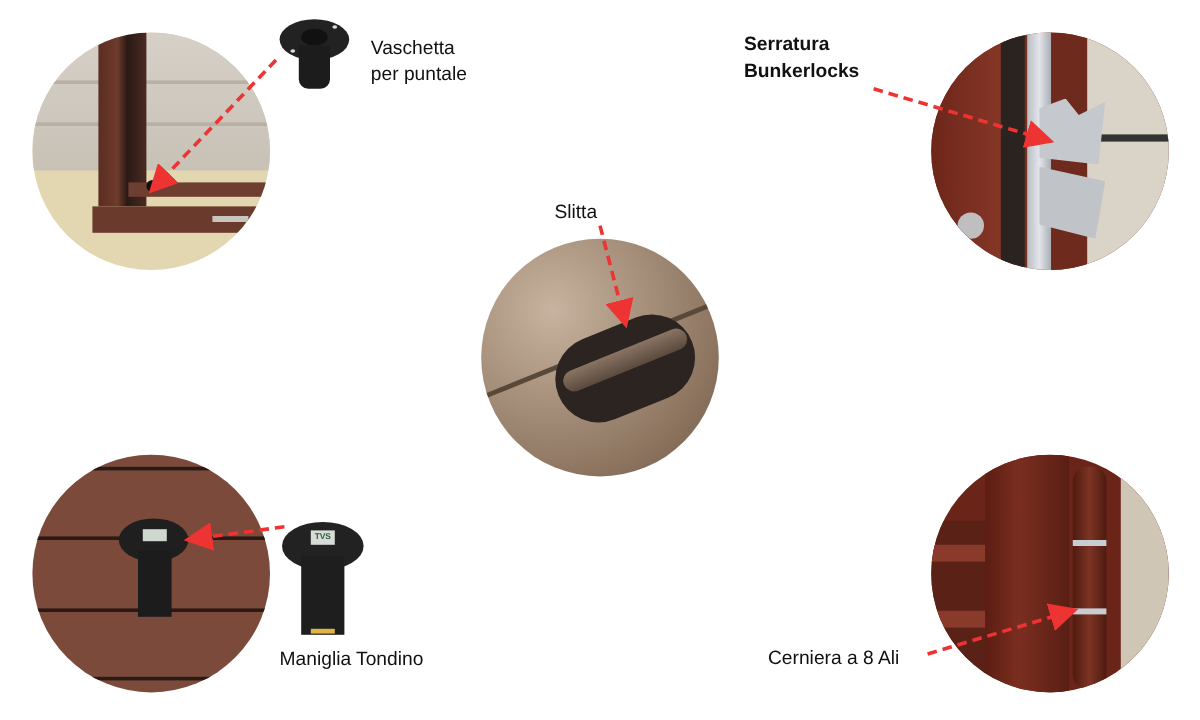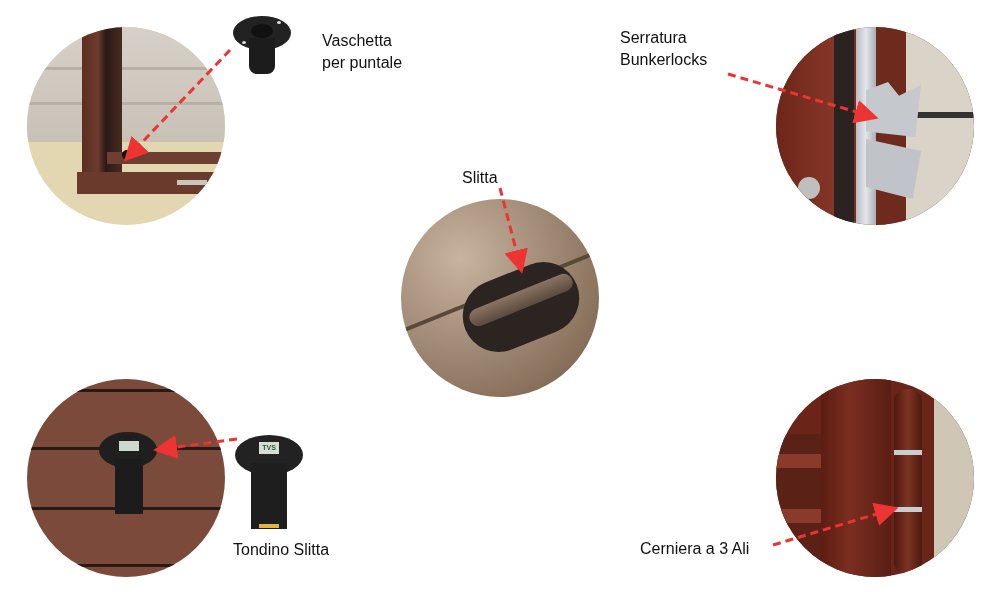--- a/index.html
+++ b/index.html
@@ -23,37 +23,37 @@
   <div class="abs" style="left:150px;top:153px;width:30px;height:5px;background:#c8c4be;"></div>
 </div>
 
 <div class="abs" style="left:233px;top:16px;width:58px;height:60px;">
   <div class="abs" style="left:0;top:0;width:58px;height:34px;border-radius:50%;background:#222;"></div>
   <div class="abs" style="left:18px;top:8px;width:22px;height:14px;border-radius:50%;background:#111;"></div>
   <div class="abs" style="left:16px;top:22px;width:26px;height:36px;border-radius:0 0 8px 8px;background:#1c1c1c;"></div>
   <div class="abs" style="left:44px;top:5px;width:4px;height:3px;border-radius:50%;background:#ddd;"></div>
   <div class="abs" style="left:9px;top:25px;width:4px;height:3px;border-radius:50%;background:#ddd;"></div>
 </div>
-<div class="label" style="left:322px;top:30px;">
+<div class="label" style="left:309px;top:30px;">
   <div>Vaschetta</div>
   <div>per puntale</div>
 </div>
 
 <div class="circle" style="left:776px;top:27px;width:198px;height:198px;background:#7a2e20;">
   <div class="abs" style="left:0;top:0;width:70px;height:198px;background:linear-gradient(90deg,#6d2619,#8a3a2a);"></div>
   <div class="abs" style="left:58px;top:0;width:20px;height:198px;background:#2b2320;"></div>
   <div class="abs" style="left:80px;top:0;width:20px;height:198px;background:linear-gradient(90deg,#b9bec4,#e3e6ea,#a9aeb4);"></div>
   <div class="abs" style="left:100px;top:0;width:30px;height:198px;background:#6e2a1c;"></div>
   <div class="abs" style="left:130px;top:0;width:70px;height:198px;background:#d9d3c8;"></div>
   <div class="abs" style="left:130px;top:85px;width:70px;height:6px;background:#333;"></div>
   <div class="abs" style="left:90px;top:55px;width:55px;height:55px;background:#c5c9ce;clip-path:polygon(0 15%,40% 0,60% 25%,100% 5%,90% 100%,0 90%);"></div>
   <div class="abs" style="left:90px;top:112px;width:55px;height:60px;background:#c0c4c9;clip-path:polygon(0 0,100% 20%,85% 100%,0 80%);"></div>
   <div class="abs" style="left:22px;top:150px;width:22px;height:22px;border-radius:50%;background:#bfbfc0;"></div>
 </div>
-<div class="label" style="left:620px;top:27px;">
+<div class="label" style="left:620px;top:27px;font-weight:bold;">
   <div>Serratura</div>
   <div>Bunkerlocks</div>
 </div>
 
 <div class="circle" style="left:401px;top:199px;width:198px;height:198px;background:radial-gradient(circle at 30% 30%,#c7b39f,#8d7560 70%,#6f5a48);">
   <div class="abs" style="left:-20px;top:90px;width:240px;height:4px;background:#5a4838;transform:rotate(-22deg);"></div>
   <div class="abs" style="left:60px;top:72px;width:120px;height:72px;border-radius:36px;background:#2b2420;transform:rotate(-22deg);"></div>
   <div class="abs" style="left:65px;top:92px;width:110px;height:18px;border-radius:9px;background:linear-gradient(180deg,#8a7463,#5a4a3e);transform:rotate(-22deg);"></div>
 </div>
 <div class="label" style="left:462px;top:167px;">
@@ -70,35 +70,35 @@
   <div class="abs" style="left:92px;top:62px;width:20px;height:10px;background:#cfd8cf;"></div>
 </div>
 
 <div class="abs" style="left:235px;top:435px;width:68px;height:95px;">
   <div class="abs" style="left:0;top:0;width:68px;height:40px;border-radius:50%;background:#222;"></div>
   <div class="abs" style="left:16px;top:28px;width:36px;height:66px;background:#1e1e1e;"></div>
   <div class="abs" style="left:24px;top:89px;width:20px;height:4px;background:#e0b440;"></div>
   <div class="abs" style="left:24px;top:7px;width:20px;height:12px;background:#d8dcd8;color:#2d5a3a;font-size:7px;line-height:12px;text-align:center;font-weight:bold;">TVS</div>
 </div>
 <div class="label" style="left:233px;top:539px;">
-  <div>Tondino Slitta</div>
+  <div>Maniglia Tondino</div>
 </div>
 
 <div class="circle" style="left:776px;top:379px;width:198px;height:198px;background:#6a2418;">
   <div class="abs" style="left:0;top:55px;width:45px;height:143px;background:#5a2217;"></div>
   <div class="abs" style="left:0;top:75px;width:45px;height:14px;background:#8a3a2a;"></div>
   <div class="abs" style="left:0;top:130px;width:45px;height:14px;background:#8a3a2a;"></div>
   <div class="abs" style="left:45px;top:0;width:70px;height:198px;background:linear-gradient(90deg,#5c1d12,#7a2e20 40%,#5a1e14);"></div>
   <div class="abs" style="left:118px;top:10px;width:28px;height:185px;border-radius:12px;background:linear-gradient(90deg,#4e1a10,#7d3424,#4e1a10);"></div>
   <div class="abs" style="left:118px;top:71px;width:28px;height:5px;background:#c8cdd2;"></div>
   <div class="abs" style="left:118px;top:128px;width:28px;height:5px;background:#c8cdd2;"></div>
   <div class="abs" style="left:158px;top:0;width:40px;height:198px;background:#cfc6b6;"></div>
 </div>
 <div class="label" style="left:640px;top:538px;">
-  <div>Cerniera a 3 Ali</div>
+  <div>Cerniera a 8 Ali</div>
 </div>
 
 <svg class="overlay" width="1000" height="600">
   <defs>
     <marker id="ah" markerWidth="8" markerHeight="8" refX="5" refY="4" orient="auto">
       <path d="M0,0 L8,4 L0,8 z" fill="#ee3333"></path>
     </marker>
   </defs>
   <g stroke="#ee3333" stroke-width="3" stroke-dasharray="8,5" fill="none" marker-end="url(#ah)">
     <line x1="230" y1="50" x2="130" y2="155"></line>

